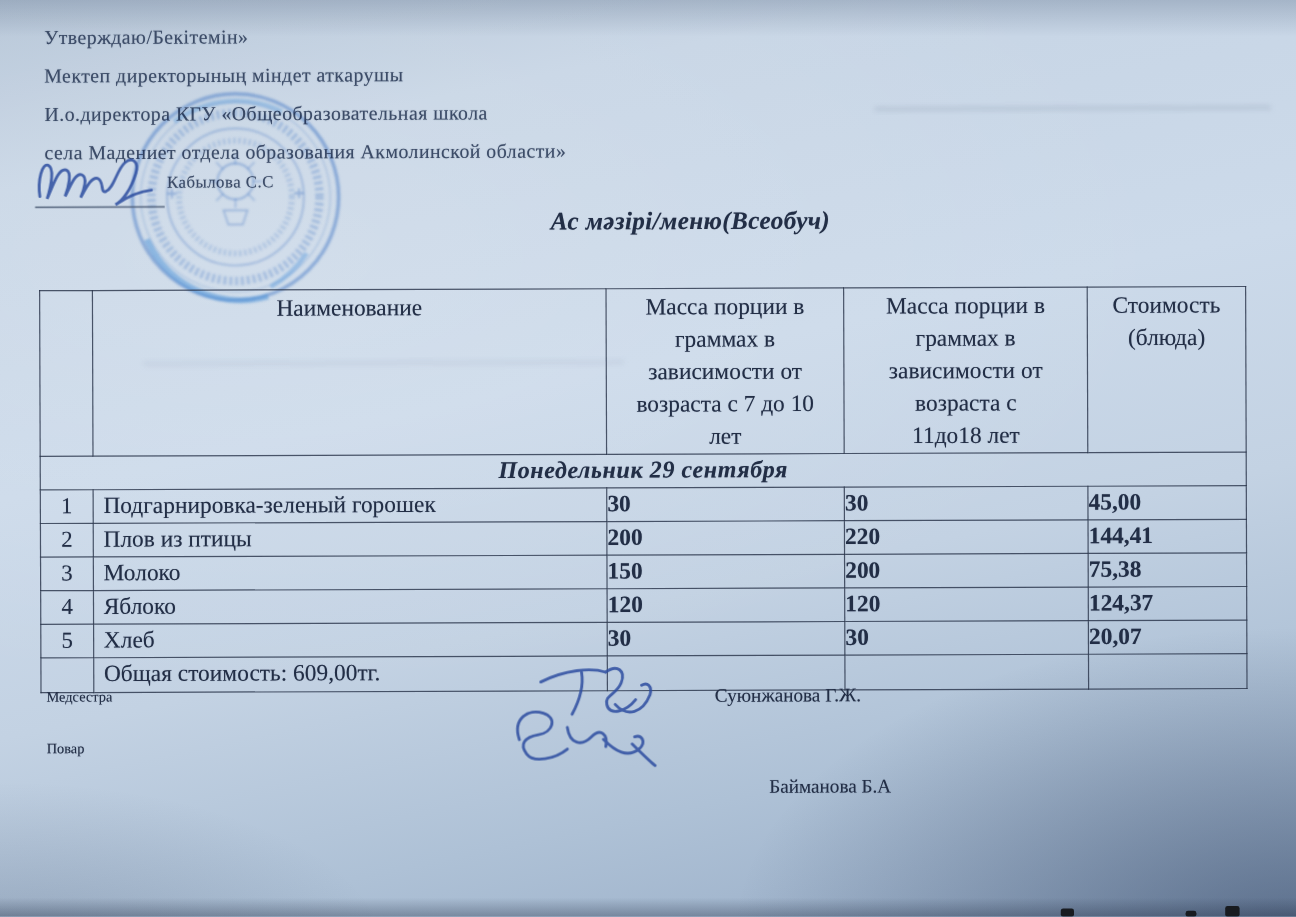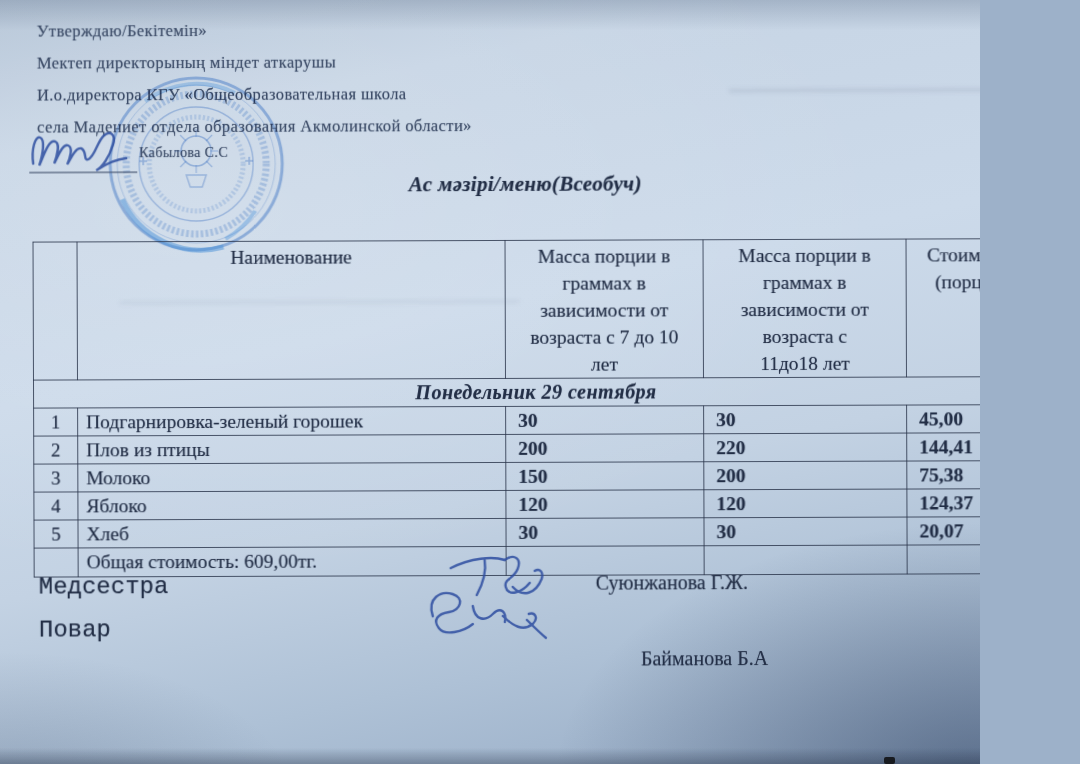--- a/index.html
+++ b/index.html
@@ -2,21 +2,21 @@
 <html><head>
 <meta charset="utf-8">
 <style>
   html,body{margin:0;padding:0;}
   body{
     width:1080px;height:764px;overflow:hidden;
     font-family:"Liberation Serif","DejaVu Serif",serif;
     background:#9db1c9;
   }
   .photo{
-    position:relative;width:980px;height:764px;overflow:hidden;
+    position:relative;width:1080px;height:764px;overflow:hidden;
     background:
       radial-gradient(120% 80% at 20% 28%, rgba(255,255,255,0.16), rgba(255,255,255,0) 60%),
       radial-gradient(62% 48% at 100% 102%, rgba(26,44,76,0.48), rgba(26,44,76,0) 70%),
       radial-gradient(40% 25% at 0% 104%, rgba(40,58,88,0.22), rgba(40,58,88,0) 75%),
       linear-gradient(180deg, rgba(74,94,122,0.28) 0%, rgba(74,94,122,0) 4%),
       linear-gradient(168deg, #b4c4d6 0%, #c7d5e5 16%, #ccdaea 42%, #c3d2e3 62%, #aec1d6 80%, #96abc5 100%);
   }
   .paper{position:absolute;inset:0;transform:rotate(-0.2deg);}
   .txt{color:#3c4c68;text-shadow:0 0 1px rgba(52,64,92,0.45);}
   .dark{color:#222e46;text-shadow:0 0 0.8px rgba(30,40,64,0.4);}
@@ -46,27 +46,27 @@
     border-collapse:collapse;table-layout:fixed;}
   table.menu td,table.menu th{border:1.6px solid rgba(42,52,74,0.82);overflow:hidden;}
   th.colhead{font-weight:normal;font-size:19.5px;line-height:27px;text-align:center;
     vertical-align:top;padding:2px 4px 0 4px;white-space:pre-line;}
   tr.head-row{height:130px;}
   tr.day-row{height:28px;}
   td.day{font-size:20px;font-weight:bold;font-style:italic;text-align:center;letter-spacing:0.5px;}
   tr.data-row{height:28px;}
   td.cnum{text-align:center;font-size:19px;}
   td.cname{padding:0 4px 0 8px;font-size:19.5px;white-space:nowrap;}
-  td.cval{padding:0 4px 0 12px;font-size:19.5px;font-weight:bold;}
+  td.cval{padding:0 4px 0 0;font-size:19.5px;font-weight:bold;}
   tr.total-row{height:29px;}
   td.ctotal{padding:0 4px 0 8px;font-size:19.5px;white-space:nowrap;}
 
   
-  .signoff-role{position:absolute;font-size:24px;white-space:nowrap;font-family:Liberation Mono, monospace;}
-  .signoff-name{position:absolute;font-size:20px;white-space:nowrap;}
+  .signoff-role{position:absolute;font-size:12px;white-space:nowrap;}
+  .signoff-name{position:absolute;font-size:16px;white-space:nowrap;}
   .role1{left:38px;top:572px;}
   .name1{left:595px;top:572px;}
   .role2{left:38px;top:615px;}
   .name2{left:640px;top:648px;}
 
   
   .streak{position:absolute;background:rgba(110,125,150,0.22);filter:blur(2px);}
   .st1{left:730px;top:90px;width:330px;height:3px;}
   .st2{left:120px;top:300px;width:400px;height:3px;background:rgba(120,135,160,0.14);}
   .bottom-edge{position:absolute;left:0;bottom:0;width:100%;height:16px;
@@ -146,21 +146,21 @@
 граммах в
 зависимости от
 возраста с 7 до 10
 лет</th>
           <th class="colhead">Масса порции в
 граммах в
 зависимости от
 возраста с
 11до18 лет</th>
           <th class="colhead">Стоимость
-(порции)</th>
+(блюда)</th>
         </tr>
         <tr class="day-row">
           <td class="day" colspan="5">Понедельник 29 сентября</td>
         </tr>
         <tr class="data-row">
           <td class="cnum">1</td>
           <td class="cname">Подгарнировка-зеленый горошек</td>
           <td class="cval">30</td>
           <td class="cval">30</td>
           <td class="cval">45,00</td>

